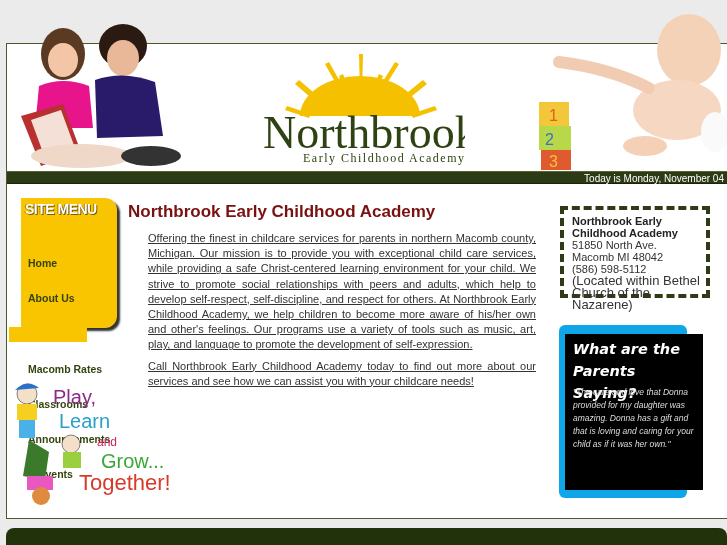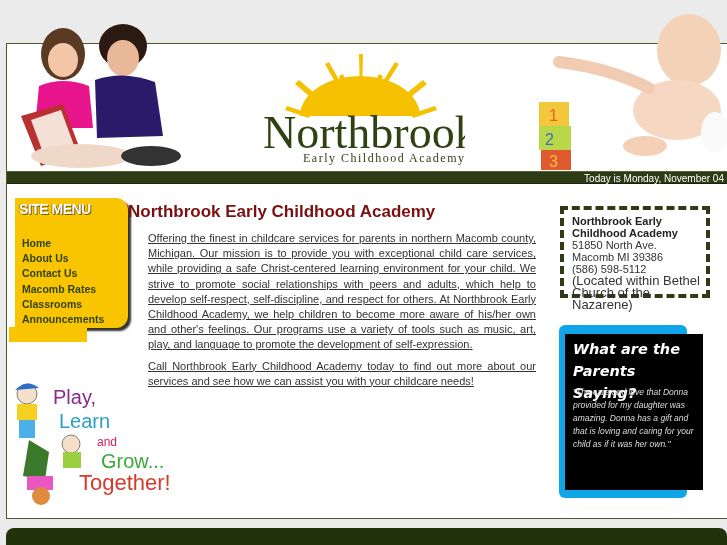--- a/index.html
+++ b/index.html
@@ -3,24 +3,24 @@
 <meta charset="utf-8">
 <style>
   html, body { margin:0; padding:0; }
   body { width:727px; height:545px; overflow:hidden; background:#ebebeb; font-family:"Liberation Sans", sans-serif; position:relative; }
   .frame { position:absolute; left:6px; top:43px; width:725px; height:476px; background:#fff; border:1px solid #4a5a2a; box-sizing:border-box; }
   .header { position:absolute; left:0; top:0; width:100%; height:126px; background:#fff; }
   .kids { position:absolute; left:4px; top:-28px; width:180px; height:154px; }
   .baby { position:absolute; left:532px; top:-36px; width:190px; height:162px; }
   .logo { position:absolute; left:248px; top:10px; width:210px; height:112px; }
   .datebar { position:absolute; left:0; top:127px; width:100%; height:13px; background:#2c3a15; color:#fff; font-size:10px; text-align:right; line-height:13px; padding-right:6px; box-sizing:border-box; border-top:1px solid #56652e; border-bottom:1px solid #1a2409; }
-  .menu { position:absolute; left:8px; top:154px; width:113px; height:130px; background:#f9c400; border-radius:0 12px 12px 0; box-shadow:3px 3px 2px #333; }
+  .menu { position:absolute; left:14px; top:154px; width:96px; height:130px; background:#f9c400; border-radius:0 12px 12px 0; box-shadow:3px 3px 2px #333; }
   .menu-title { position:absolute; left:4px; top:3px; color:#fff; font-weight:bold; font-size:14px; letter-spacing:-0.5px; text-shadow:1px 1px 0 #7a5a00, -1px 0 0 #b08000; }
   .menu-items { position:absolute; left:7px; top:38px; list-style:none; margin:0; padding:0; }
-  .menu-items li { font-size:10.5px; font-weight:bold; color:#33440f; line-height:15.2px; cursor:pointer; white-space:nowrap; }
+  .menu-items li { font-size:10.5px; font-weight:bold; color:#33440f; line-height:15.2px; cursor:pointer; white-space:nowrap;margin-top:20px; }
   .menu-tail { position:absolute; left:2px; top:283px; width:78px; height:15px; background:#f9c400; }
   .plg { position:absolute; left:2px; top:336px; width:172px; height:128px; }
   .main-title { position:absolute; left:121px; top:158px; font-size:17px; font-weight:bold; color:#7a1010; }
   .main-text { position:absolute; left:137px; top:187px; width:392px; font-size:11px; color:#333; line-height:15.2px; text-align:justify; }
   .main-text p { margin:0 0 6px 4px;text-decoration:underline; }
   .address { position:absolute; left:553px; top:162px; width:150px; height:92px; border:4px dashed #2e3b16; box-sizing:border-box; padding:5px 6px 0 8px; font-size:11px; line-height:12px; color:#333; }
   .address .name { font-weight:bold; color:#222; }
   .address .note { font-size:13px; line-height:12px; }
   .board { position:absolute; left:552px; top:281px; width:128px; height:173px; background:#0ea5e9; border-radius:6px; }
   .board-inner { position:absolute; left:6px; top:9px; width:138px; height:156px; background:#000; }
@@ -113,21 +113,21 @@
 
   <div class="main-title">Northbrook Early Childhood Academy</div>
   <div class="main-text">
     <p>Offering the finest in childcare services for parents in northern Macomb county, Michigan. Our mission is to provide you with exceptional child care services, while providing a safe Christ-centered learning environment for your child. We strive to promote social relationships with peers and adults, which help to develop self-respect, self-discipline, and respect for others. At Northbrook Early Childhood Academy, we help children to become more aware of his/her own and other's feelings. Our programs use a variety of tools such as music, art, play, and language to promote the development of self-expression.</p>
     <p>Call Northbrook Early Childhood Academy today to find out more about our services and see how we can assist you with your childcare needs!</p>
   </div>
 
   <div class="address">
     <div class="name">Northbrook Early Childhood Academy</div>
     <div>51850 North Ave.</div>
-    <div>Macomb MI 39386</div>
+    <div>Macomb MI 48042</div>
     <div>(586) 598-5112</div>
     <div class="note">(Located within Bethel Church of the Nazarene)</div>
   </div>
 
   <div class="board">
     <div class="board-inner">
       <div class="board-title">What are the Parents Saying?</div>
       <div class="board-quote">"The care and love that Donna provided for my daughter was amazing. Donna has a gift and that is loving and caring for your child as if it was her own."</div>
     </div>
   </div>

